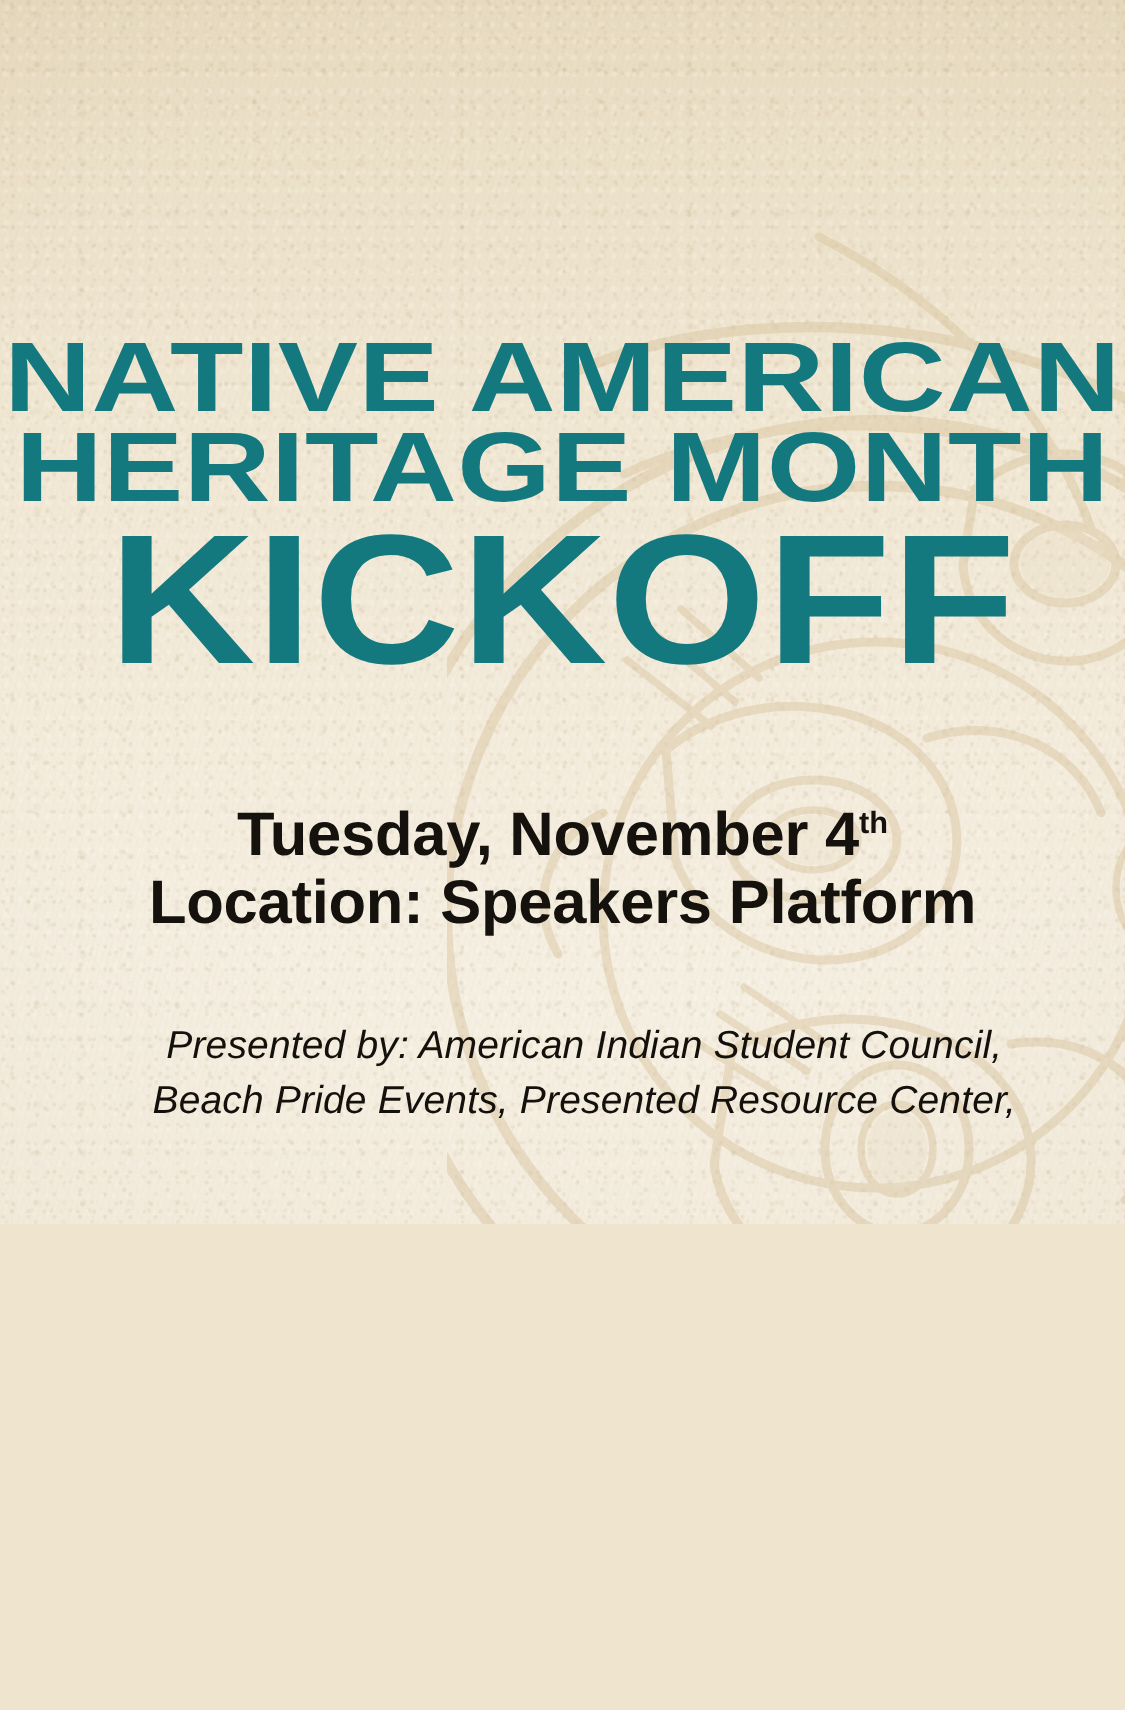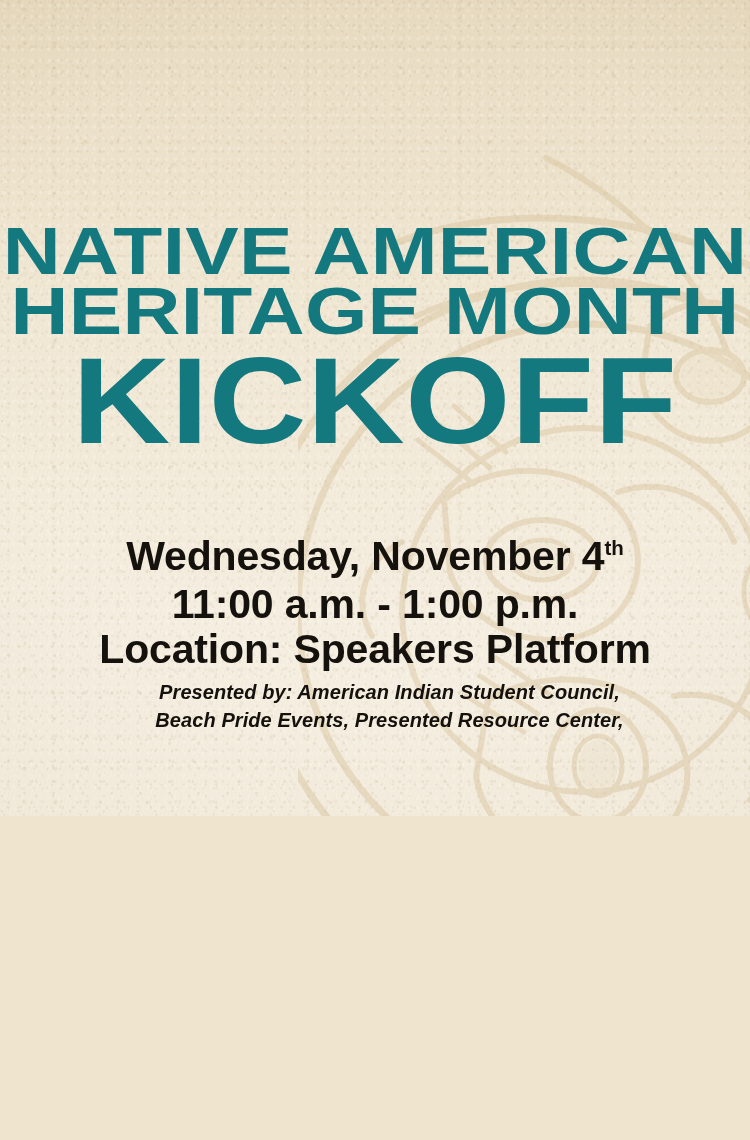--- a/index.html
+++ b/index.html
@@ -109,22 +109,22 @@
   .dl-time{font-size:41px;margin-top:3px;}
   .dl-loc{font-size:41px;margin-top:0;}
 
   
   .presenters{
     position:absolute;left:0;right:0;top:678px;
     text-align:center;color:#14100C;
   }
   .pl{
     display:block;
-    font-style:italic;font-weight:700;
-    font-size:20px;line-height:1.42;
+    font-style:italic;font-weight:400;
+    font-size:26px;line-height:1.42;
     letter-spacing:.004em;white-space:nowrap;padding-left:29px;
   }
 
   
   .banner{
     position:absolute;left:128px;top:864px;
     width:488px;height:100px;
   }
   .banner svg{display:block;width:100%;height:100%;}
 </style>
@@ -190,22 +190,21 @@
 
   <div class="vignette"></div>
 
   <div class="headings">
     <span class="hl hl-1">NATIVE AMERICAN</span>
     <span class="hl hl-2">HERITAGE MONTH</span>
     <span class="hl hl-3">KICKOFF</span>
   </div>
 
   <div class="details">
-    <span class="dl dl-date"><span>Wednesday, November 4</span><sup>th</sup></span>
-    <span class="dl dl-time">11:00 a.m. - 1:00 p.m.</span>
+    <span class="dl dl-date"><span>Tuesday, November 4</span><sup>th</sup></span>
     <span class="dl dl-loc">Location: Speakers Platform</span>
   </div>
 
   <div class="presenters">
     <span class="pl">Presented by: American Indian Student Council,</span>
     <span class="pl">Beach Pride Events, Presented Resource Center,</span>
   </div>
 
   <div class="banner">
     <svg viewBox="0 0 488 100" xmlns="http://www.w3.org/2000/svg" aria-hidden="true">

